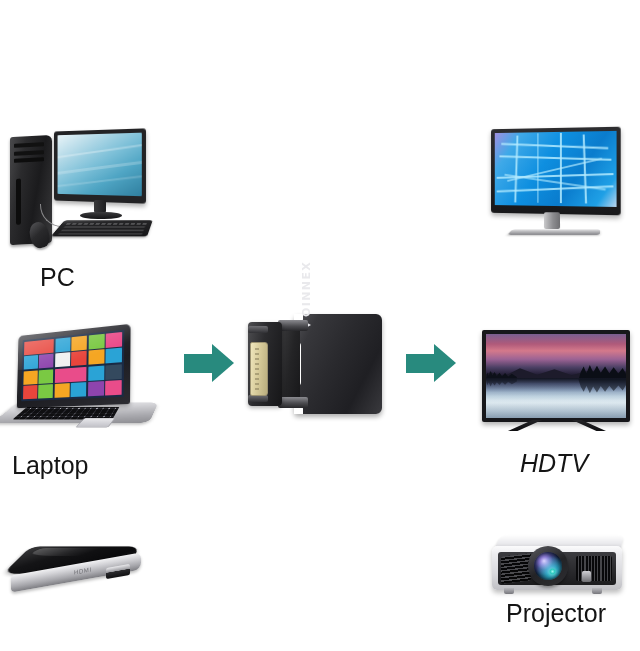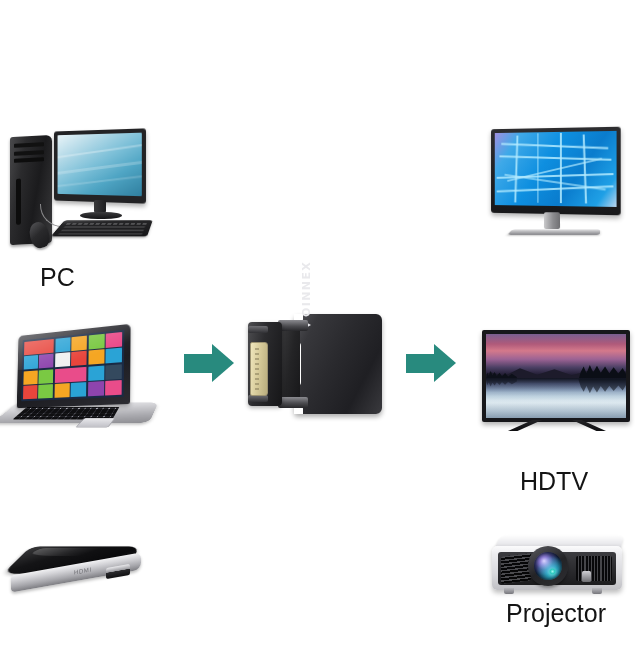--- a/index.html
+++ b/index.html
@@ -251,21 +251,21 @@
     position:absolute;left:0;top:54%;width:22%;height:12%;
     background:rgba(13,16,25,.45);
     clip-path:polygon(0% 0%,4% 58%,9% 30%,15% 70%,21% 34%,28% 62%,35% 28%,44% 56%,52% 26%,62% 54%,72% 24%,84% 48%,100% 20%,100% 0%);
   }
   .tv-stand-l,.tv-stand-r{
     position:absolute;top:90px;width:34px;height:11px;
     background:linear-gradient(180deg,#232326,#0e0e10);
   }
   .tv-stand-l{left:26px;clip-path:polygon(72% 0%,100% 0%,28% 100%,0% 100%);}
   .tv-stand-r{right:26px;clip-path:polygon(0% 0%,28% 0%,100% 100%,72% 100%);}
-  .lbl-hdtv{left:520px;top:466px;}
+  .lbl-hdtv{left:520px;top:448px;font-style:italic;}
 
   
   .tb-wrap{left:8px;top:536px;width:150px;height:70px;}
   .tb-top{
     position:absolute;left:10px;top:0px;width:116px;height:46px;
     background:linear-gradient(145deg,#3a3a3c 0%,#141416 34%,#0a0a0c 66%,#2a2a2c 100%);
     border-radius:10px;
     transform:perspective(240px) rotateX(54deg) skewX(-22deg);
     box-shadow:0 2px 4px rgba(0,0,0,.3);
   }
@@ -530,20 +530,21 @@
         <b style="background:#f5a623;"></b>
         <b style="background:#2aa3d6;"></b>
         <b style="background:#8e44ad;"></b>
         <b style="background:#e94c8a;"></b>
       </div>
       <div class="lt-glare"></div>
     </div>
     <div class="lt-keys"></div>
     <div class="lt-pad"></div>
   </div>
+  <div class="label lbl-laptop">Laptop</div>
 
   <div class="cell tv-wrap">
     <div class="tv-frame">
       <div class="tv-screen">
         <div class="tv-mtn"></div>
         <div class="tv-tree-l"></div>
         <div class="tv-tree-r"></div>
         <div class="tv-water"></div>
         <div class="tv-refl-l"></div>
         <div class="tv-refl-r"></div>

